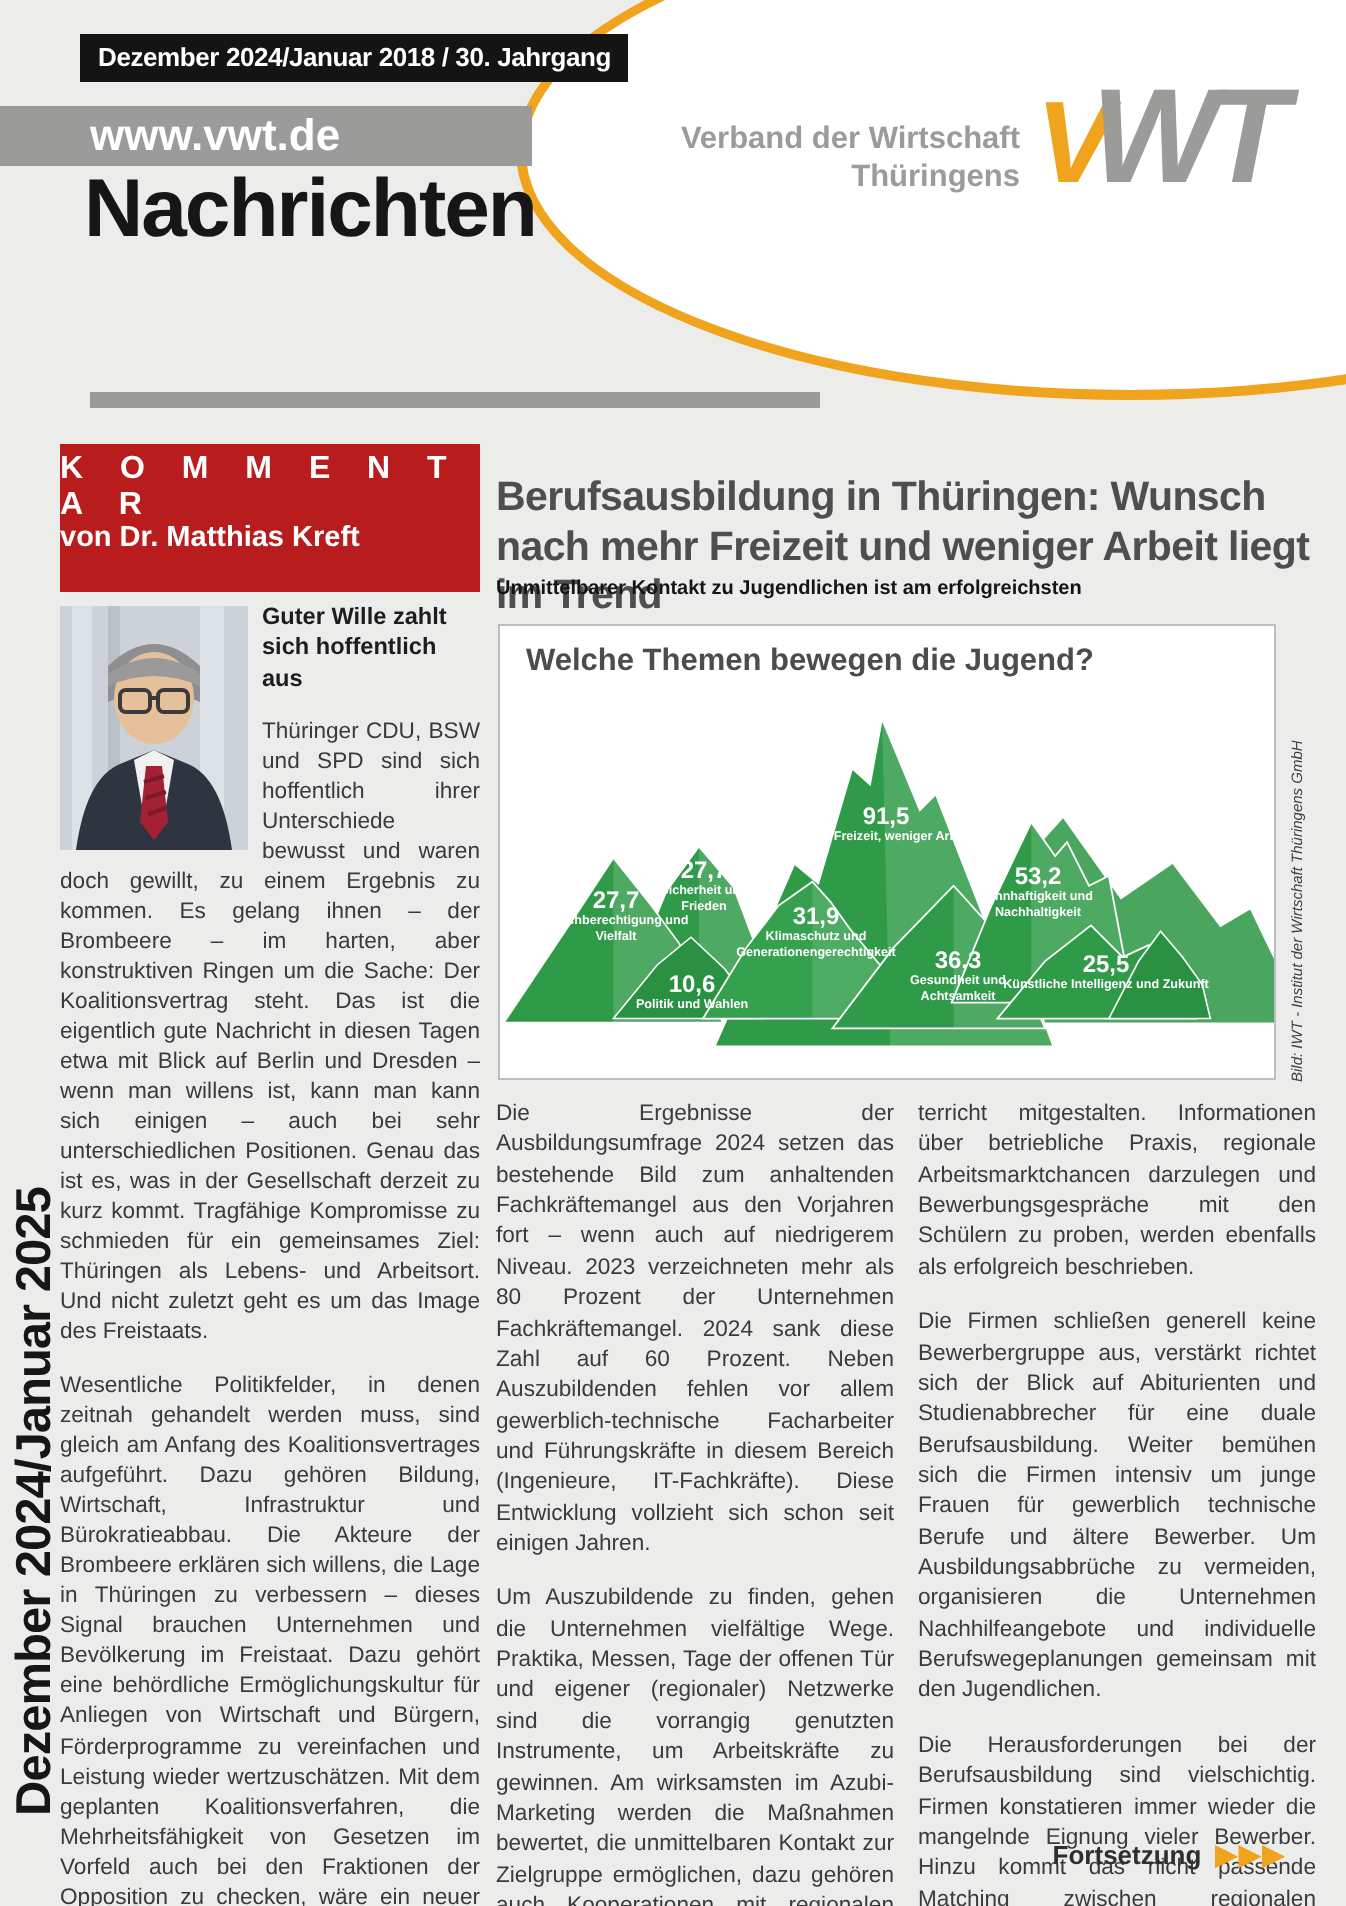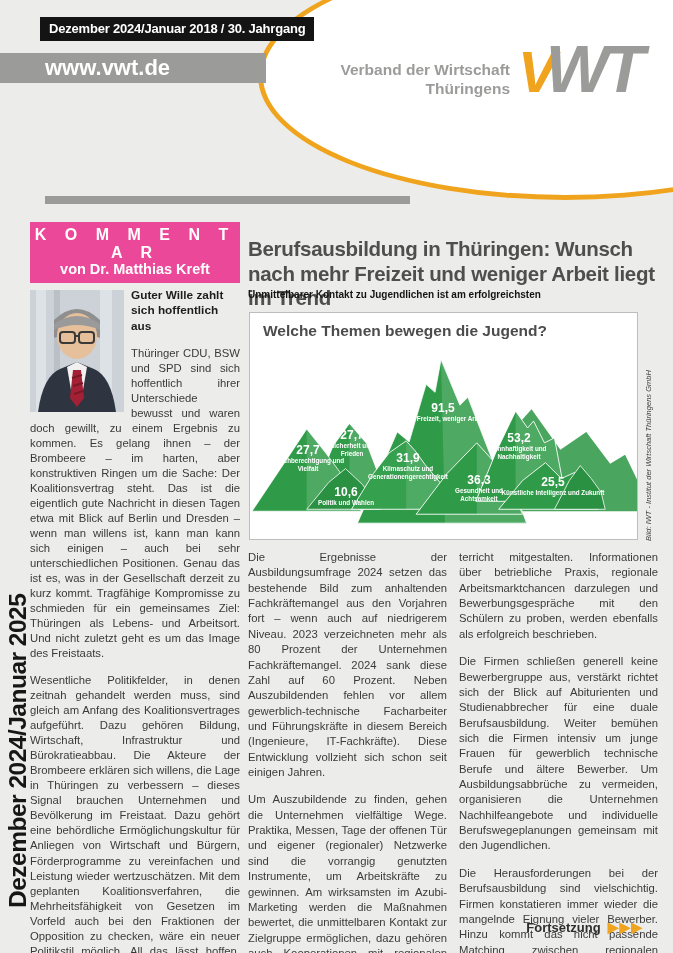--- a/index.html
+++ b/index.html
@@ -19,21 +19,21 @@
            color:#161616;letter-spacing:-0.3px;}
   .masthead-rule{position:absolute;left:45px;top:196px;width:365px;height:8px;background:#9b9b9a;}
   .org-text{position:absolute;left:296px;top:60px;width:214px;text-align:right;color:#9b9b9a;
             font-weight:900;font-size:15.5px;line-height:1.25;}
   .logo{position:absolute;left:518px;top:30px;white-space:nowrap;}
   .logo-v{color:#f0a41e;font-weight:900;font-size:58px;font-style:italic;letter-spacing:-4px;}
   .logo-wt{color:#9b9b9a;font-weight:900;font-size:67px;font-style:italic;letter-spacing:-5px;
            margin-left:-7px;}
   
   .kommentar{position:absolute;left:30px;top:222px;width:210px;}
-  .kommentar-header{background:#ec4899;color:#fff;text-align:center;padding:4px 0 6px;}
+  .kommentar-header{background:#b91c1c;color:#fff;padding:4px 0 19px;}
   .kh1{font-size:16px;font-weight:900;letter-spacing:7px;}
   .kh2{font-size:14.5px;font-weight:900;margin-top:-1px;}
   .kommentar-body{margin-top:5px;font-size:11.3px;color:#3a3a3a;text-align:justify;
                   line-height:1.33;hyphens:auto;}
   .kphoto{float:left;width:94px;height:122px;margin:2px 7px 3px 0;}
   .kheading{font-size:11.8px;font-weight:bold;color:#1d1d1d;margin:2px 0 12px;
             line-height:1.3;text-align:left;}
   .kommentar-body p{margin:0 0 12px;}
   .vertical-issue{position:absolute;left:4px;top:908px;transform:rotate(-90deg);
                   transform-origin:0 0;font-size:24.5px;font-weight:900;color:#161616;
@@ -71,20 +71,21 @@
 </style>
 </head>
 <body>
 
 <div class="page">
 
   <div class="ellipse"></div>
   <div class="issue-box">Dezember 2024/Januar 2018 / 30. Jahrgang</div>
   <div class="url-bar">www.vwt.de</div>
   <div class="title">
+    <div>Nachrichten</div>
   </div>
   <div class="masthead-rule"></div>
   <div class="org-text">Verband der Wirtschaft Thüringens</div>
   <div class="logo">
     <span class="logo-v">V</span><span class="logo-wt">WT</span>
   </div>
 
   <div class="kommentar">
     <div class="kommentar-header">
       <div class="kh1">K O M M E N T A R</div>

